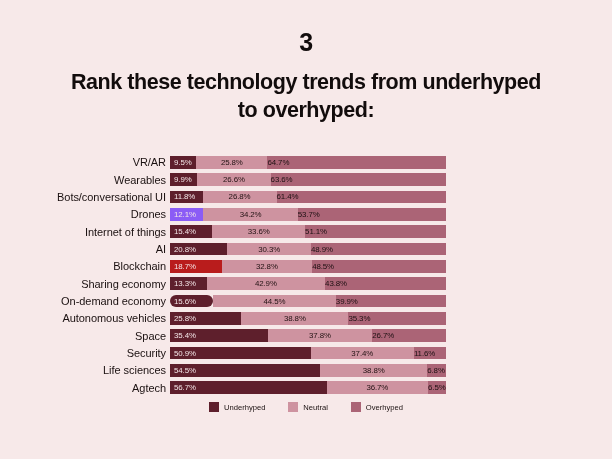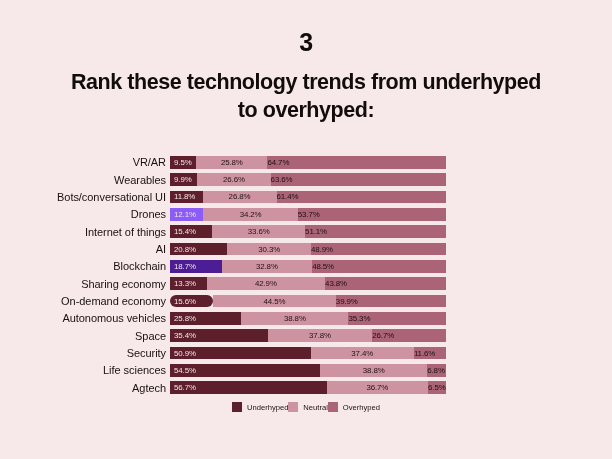--- a/index.html
+++ b/index.html
@@ -114,20 +114,21 @@
 
   
   #legend {
     position: absolute;
     left: 0;
     top: 402px;
     width: 612px;
     display: flex;
     justify-content: center;
     align-items: center;
+    gap: 23px;
   }
   .legend-item {
     display: flex;
     align-items: center;
     gap: 5px;
   }
   .legend-swatch {
     width: 10px;
     height: 10px;
     display: block;
@@ -228,21 +229,21 @@
             <span>30.3%</span>
           </div>
           <div class="seg seg-over" style="width: 48.9%; background: rgb(171, 100, 118);">
             <span>48.9%</span>
           </div>
         </div>
       </div>
       <div class="row">
         <div class="row-label">Blockchain</div>
         <div class="row-bars">
-          <div class="seg seg-under" style="width: 18.7%; background: #4c1d95;">
+          <div class="seg seg-under" style="width: 18.7%; background: #b91c1c;">
             <span>18.7%</span>
           </div>
           <div class="seg seg-neutral" style="width: 32.8%; background: rgb(206, 147, 160);">
             <span>32.8%</span>
           </div>
           <div class="seg seg-over" style="width: 48.5%; background: rgb(171, 100, 118);">
             <span>48.5%</span>
           </div>
         </div>
       </div>

